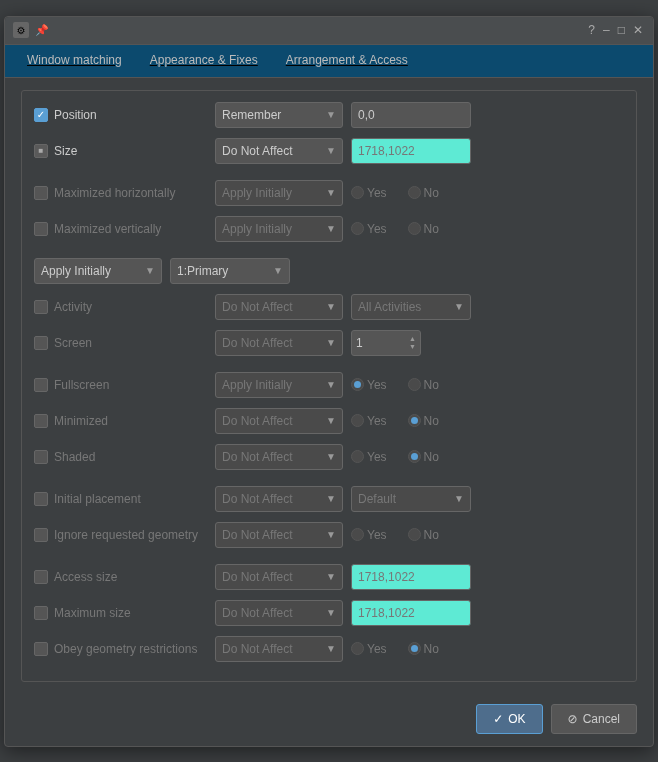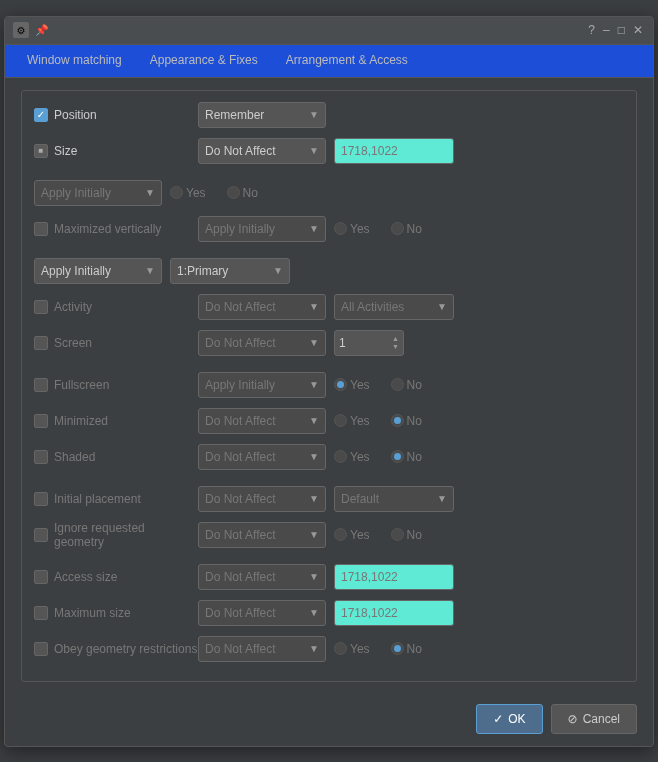--- a/index.html
+++ b/index.html
@@ -67,23 +67,24 @@
       align-items: center;
     }
     .titlebar-btn {
       color: #aaa;
       font-size: 12px;
       cursor: pointer;
       padding: 0 2px;
     }
     .tabs {
       display: flex;
-      background: #1d4ed8;
+      background: #0c4a6e;
       border-bottom: 1px solid #555;
       padding: 0 8px;
+      text-decoration: underline;
     }
     .tab {
       padding: 8px 14px;
       color: #bbb;
       cursor: pointer;
       font-size: 12px;
       border-bottom: 2px solid transparent;
     }
     .tab.active {
       color: #fff;
@@ -106,23 +107,24 @@
       align-items: center;
       margin-bottom: 8px;
       min-height: 28px;
     }
     .setting-row-spacer {
       height: 6px;
     }
     .row-label {
       display: flex;
       align-items: center;
-      width: 164px;
+      width: 181px;
       flex-shrink: 0;
       gap: 6px;
+      text-align: center;
     }
     .row-label span {
       color: #ccc;
       font-size: 12px;
     }
     .row-label span.disabled {
       color: #777;
     }
     .checkbox {
       width: 14px;
@@ -312,38 +314,43 @@
       <div class="setting-row">
         <div class="row-label">
           <div class="checkbox checked"></div>
           <span>Position</span>
         </div>
         <div class="select-box" style="width:128px;">
           <span>Remember</span>
           <span class="select-arrow">▼</span>
         </div>
         <div style="width:8px;"></div>
+        <div class="text-input" style="width:120px;">0,0</div>
       </div>
 
       <div class="setting-row">
         <div class="row-label">
           <div class="checkbox partial"></div>
           <span>Size</span>
         </div>
         <div class="select-box" style="width:128px;">
           <span>Do Not Affect</span>
           <span class="select-arrow">▼</span>
         </div>
         <div style="width:8px;"></div>
         <div class="text-input disabled" style="width:120px;">1718,1022</div>
       </div>
 
       <div class="setting-row-spacer"></div>
 
       <div class="setting-row">
+        <div class="row-label">
+          <div class="checkbox"></div>
+          <span class="disabled">Maximized horizontally</span>
+        </div>
         <div class="select-box disabled" style="width:128px;">
           <span>Apply Initially</span>
           <span class="select-arrow">▼</span>
         </div>
         <div style="width:8px;"></div>
         <div class="radio-group">
           <div class="radio-item">
             <div class="radio disabled"></div>
             <span class="radio-label">Yes</span>
           </div>

